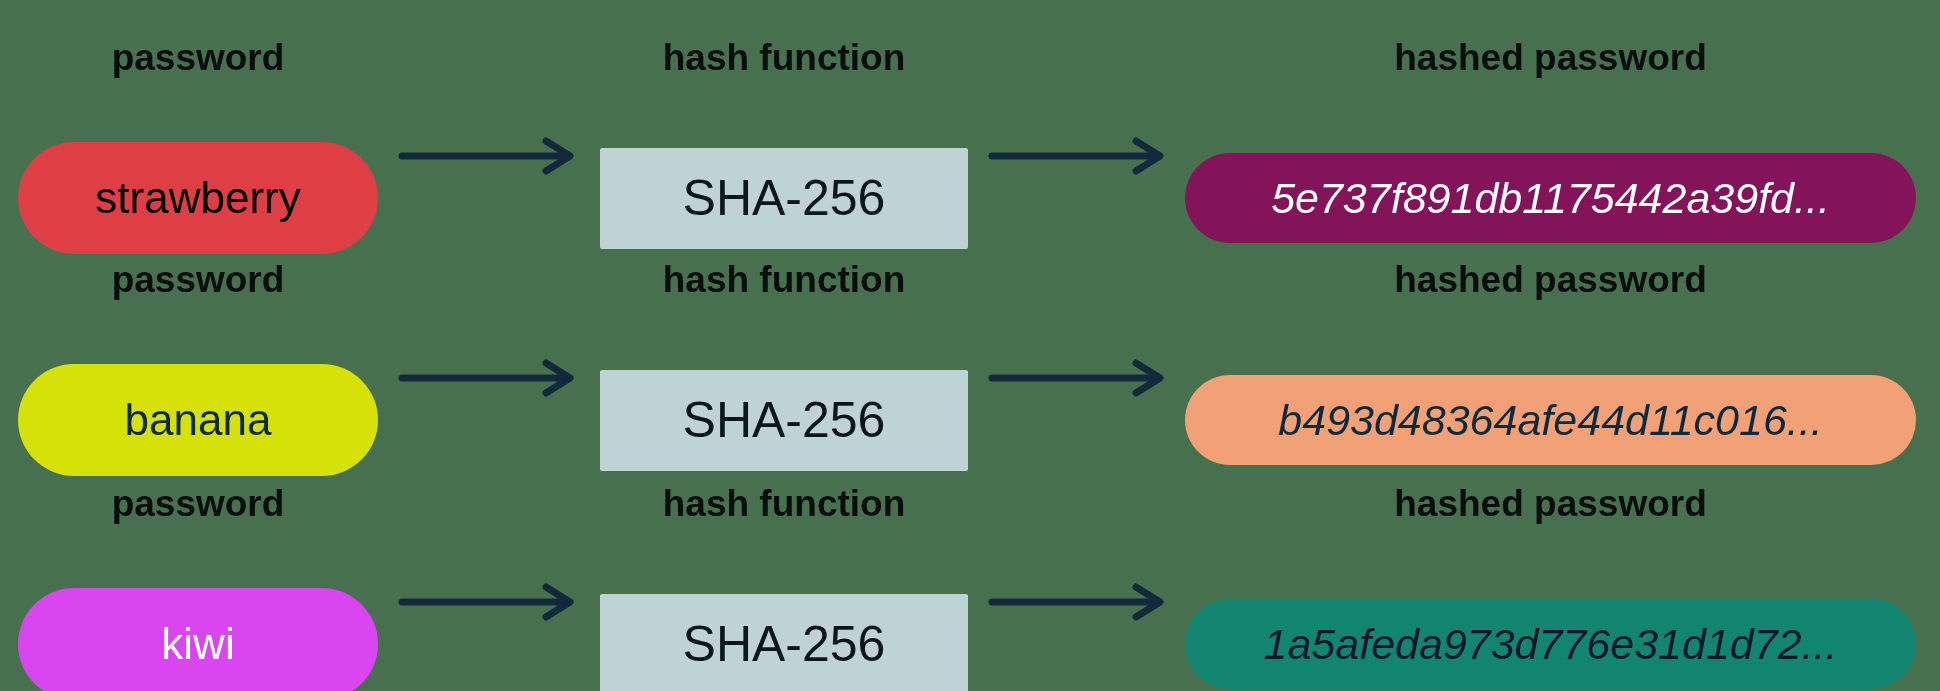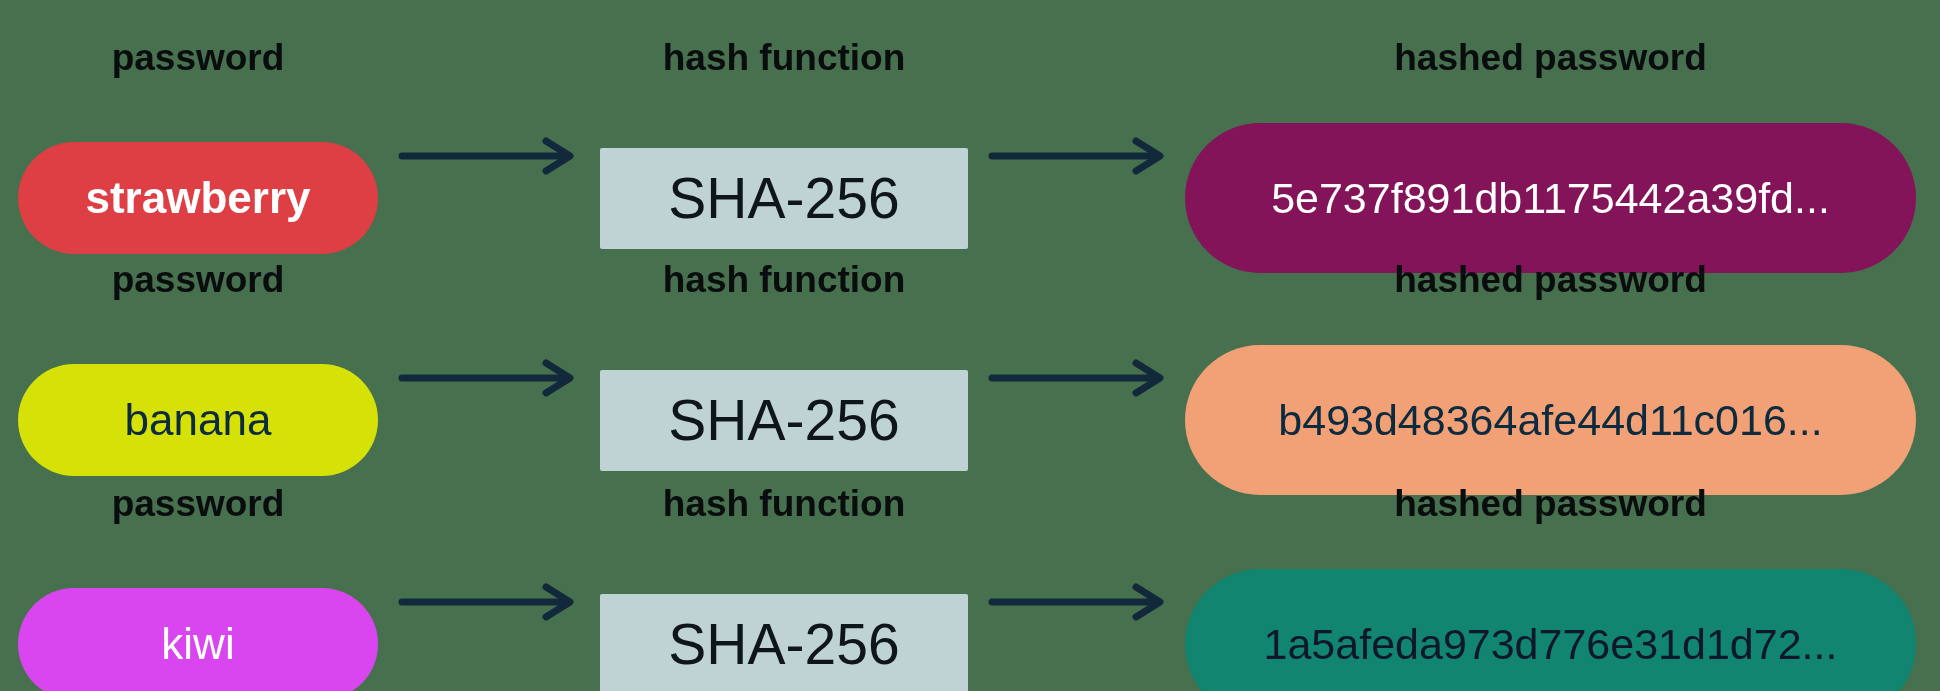--- a/index.html
+++ b/index.html
@@ -45,29 +45,29 @@
     width: 100%;
     height: 112px;
     border-radius: 999px;
     display: flex;
     align-items: center;
     justify-content: center;
     font-size: 44px;
     font-weight: 500;
     white-space: nowrap;
   }
-  .cell-hashed .pill { height: 150px; font-size: 43px; }
+  .cell-hashed .pill { height: 90px; font-size: 43px; font-style: italic; }
   .hash-box {
     width: 100%;
     height: 101px;
     border-radius: 2px;
     display: flex;
     align-items: center;
     justify-content: center;
-    font-size: 57px;
+    font-size: 50px;
     font-weight: 500;
     color: #0e161a;
   }
   .arrow {
     position: absolute;
     top: 96px;
     height: 40px;
   }
   .arrow-1 { left: 398px;  width: 192px; }
   .arrow-2 { left: 988px;  width: 192px; }
@@ -75,21 +75,21 @@
 </style>
 </head>
 <body>
 
 <div class="canvas" style="background-color: rgb(71, 112, 79);">
 
   <div class="row r0">
     <div class="cell cell-password">
       <div class="col-label" style="color: rgb(10, 13, 14);">password</div>
       <div class="shape-slot">
-        <div class="pill" style="background-color: rgb(221, 63, 68); color: #ffffff; font-weight: bold;">strawberry</div>
+        <div class="pill" style="background-color: rgb(221, 63, 68); color: #000000;">strawberry</div>
       </div>
     </div>
 
     <div class="arrow arrow-1">
       <svg viewBox="0 0 192 40">
         <g fill="none" stroke-width="7" stroke-linecap="round" stroke-linejoin="round" style="stroke: rgb(18, 41, 60);">
           <line x1="4" y1="20" x2="168" y2="20"></line>
           <polyline points="148,5 172,20 148,35"></polyline>
         </g>
       </svg>

